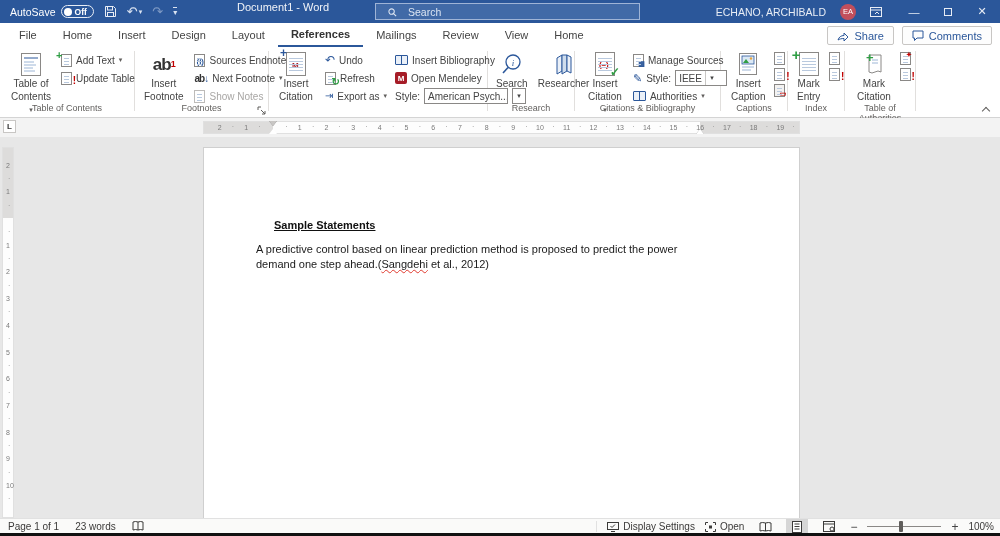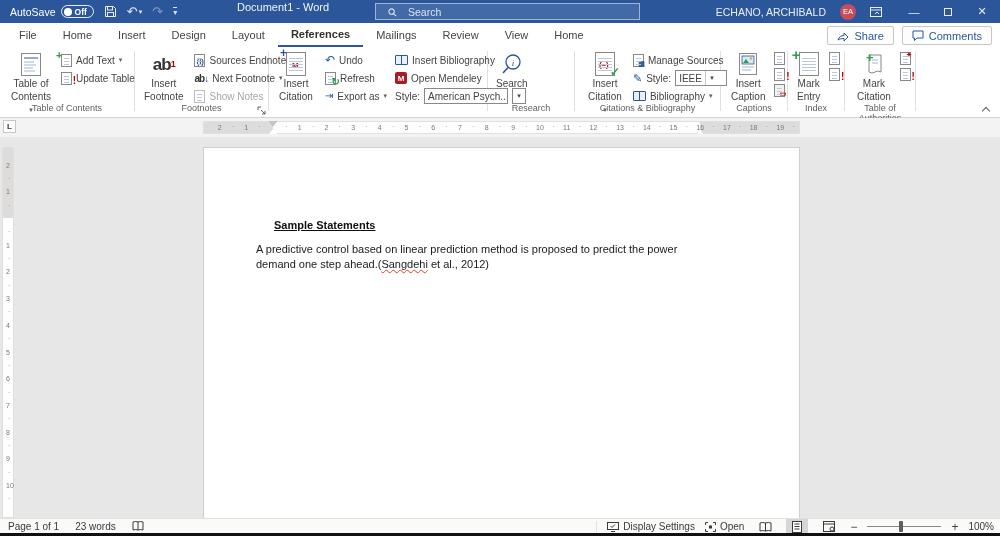--- a/index.html
+++ b/index.html
@@ -323,20 +323,30 @@
       <div class="bigbtn">
         <span class="bicon">
           <svg width="24" height="24" viewBox="0 0 24 24">
               <circle cx="13" cy="10" r="7" fill="none" stroke="#2b579a" stroke-width="1.3"></circle>
               <line x1="8" y1="15.5" x2="3" y2="21" stroke="#2b579a" stroke-width="1.6"></line>
               <text x="13" y="13.5" text-anchor="middle" font-size="9" fill="#2b579a" font-family="Liberation Serif,serif" font-style="italic">i</text>
             </svg>
         </span>
         <span>Search</span>
       </div>
+      <div class="bigbtn">
+        <span class="bicon">
+          <svg width="24" height="24" viewBox="0 0 24 24">
+              <path d="M5 6 l5-3 v16 l-5 3z" fill="#eaf0f8" stroke="#2b579a"></path>
+              <path d="M10 3 l5 0 v16 l-5 3z" fill="#cfdded" stroke="#2b579a"></path>
+              <path d="M15 3 l4 2 v16 l-4-2z" fill="#eaf0f8" stroke="#2b579a"></path>
+            </svg>
+        </span>
+        <span>Researcher</span>
+      </div>
     </div>
     <div class="rlabel">Research</div>
   </div>
   <div class="rsep"></div>
 
   <div class="rgroup" style="width:145px">
     <div class="rcontent" style="gap:7px; padding-left:9px">
       <div class="bigbtn">
         <span class="bicon">
           <span class="pg big" style="position:relative">
@@ -357,21 +367,21 @@
         <div class="smallbtn">
           <span class="glyphic" style="color:#2b579a;font-size:11px">✎</span>
           <span>Style:</span>
           <span class="combo" style="width:52px">
             <span class="cval">IEEE</span>
             <span class="carr">▾</span>
           </span>
         </div>
         <div class="smallbtn">
           <span class="book"></span>
-          <span>Bibliography</span>
+          <span>Authorities</span>
             <span class="drop">▾</span>
         </div>
       </div>
     </div>
     <div class="rlabel">Citations &amp; Bibliography</div>
   </div>
   <div class="rsep"></div>
 
   <div class="rgroup" style="width:66px">
     <div class="rcontent" style="gap:5px; padding-left:6px">

